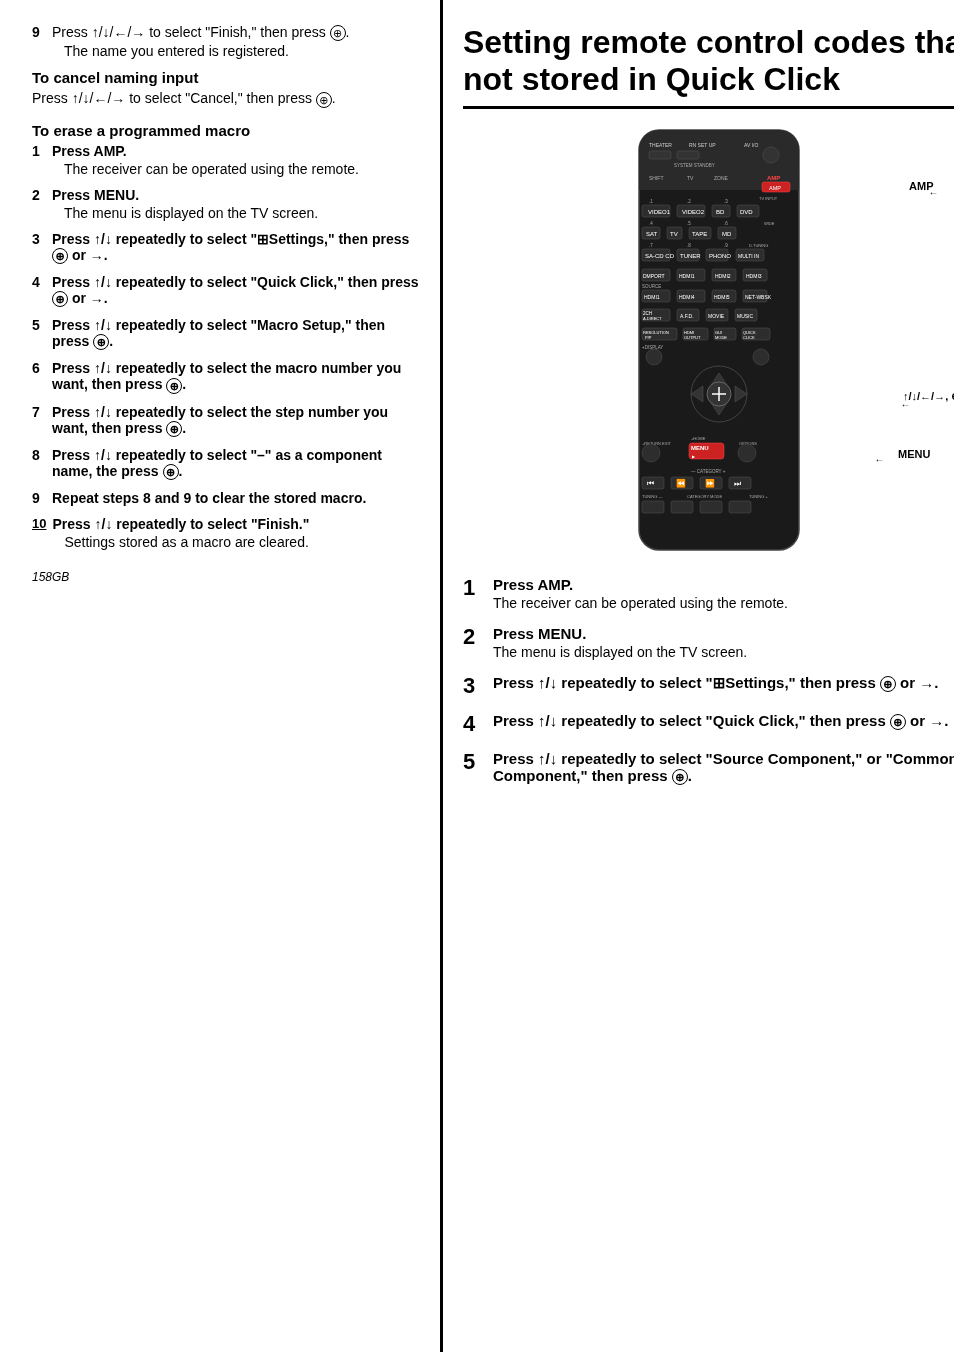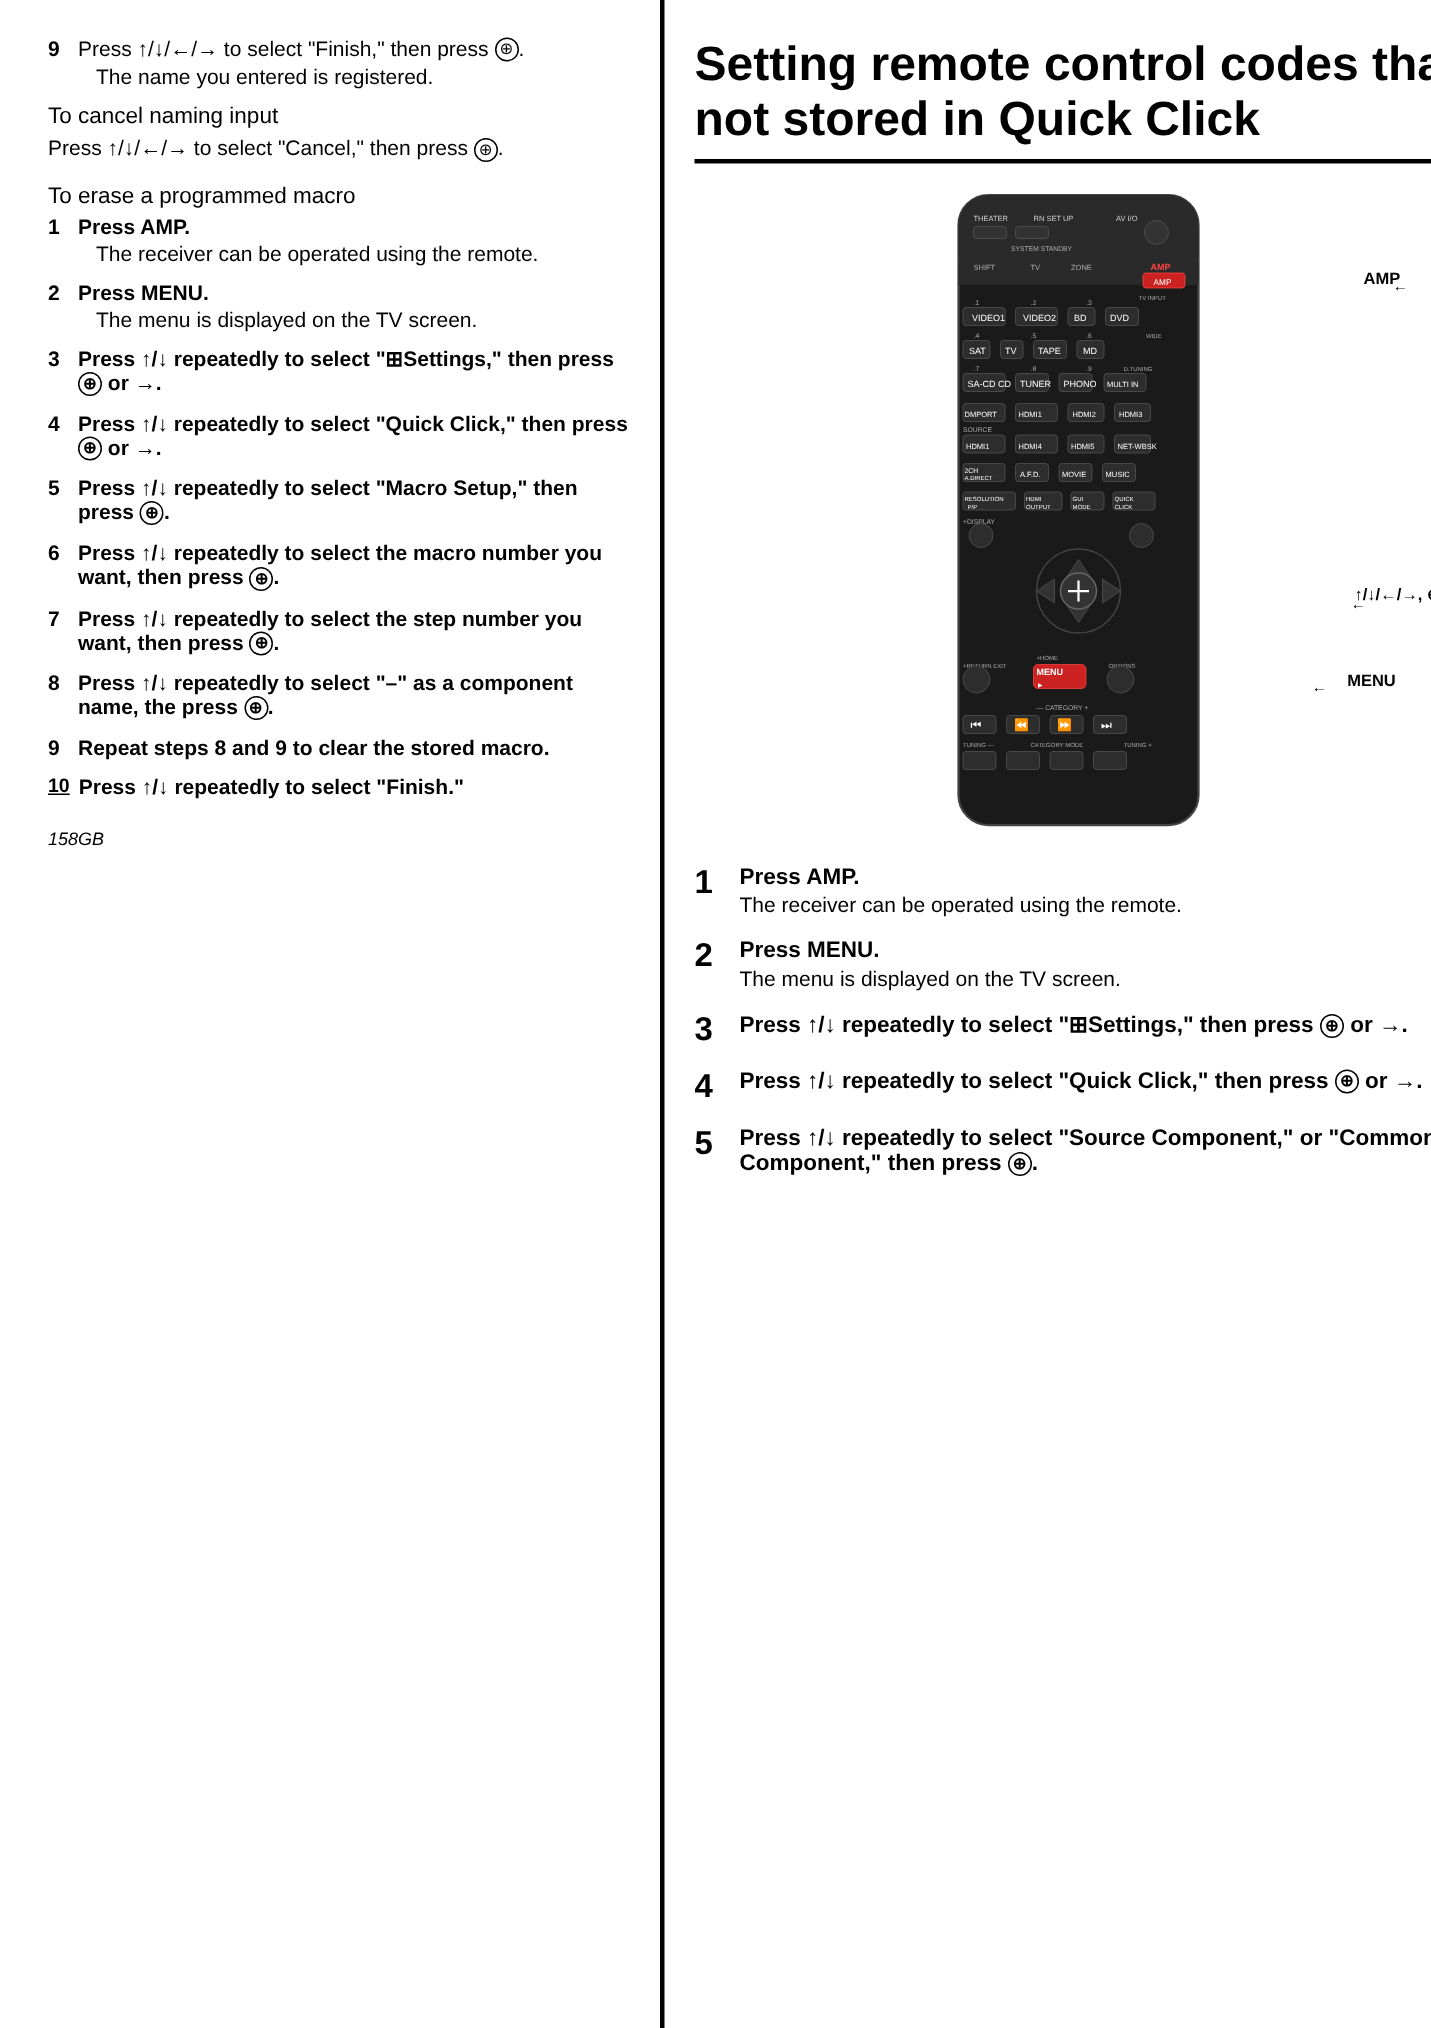--- a/index.html
+++ b/index.html
@@ -31,21 +31,21 @@
       gap: 6px;
     }
     .step-num {
       font-weight: bold;
       min-width: 14px;
       flex-shrink: 0;
     }
     .step-content { flex: 1; }
     .step-content p { margin-top: 2px; margin-left: 12px; }
     .sub-section { margin-bottom: 14px; }
-    .sub-section h3 { font-size: 15px; font-weight: normal; margin-bottom: 4px; }
+    .sub-section h3 { font-size: 15px; font-weight: bold; margin-bottom: 4px; }
     .page-num { font-size: 12px; margin-top: 20px; font-style: italic; }
 
     
     .big-title {
       font-size: 32px;
       font-weight: bold;
       line-height: 1.15;
       margin-bottom: 16px;
       border-bottom: 3px solid #000;
       padding-bottom: 8px;
@@ -182,20 +182,21 @@
       <span class="step-num">9</span>
       <div class="step-content">
         <strong>Repeat steps 8 and 9 to clear the stored macro.</strong>
       </div>
     </div>
 
     <div class="step-item">
       <span class="step-num" style="font-weight:bold;font-size:13px;text-decoration:underline;">10</span>
       <div class="step-content">
         <strong>Press ↑/↓ repeatedly to select "Finish."</strong>
+        <p>Settings stored as a macro are cleared.</p>
       </div>
     </div>
 
   </div>
 
   <p class="page-num">158GB</p>
 </div>
 
 <div class="right-column">
 

